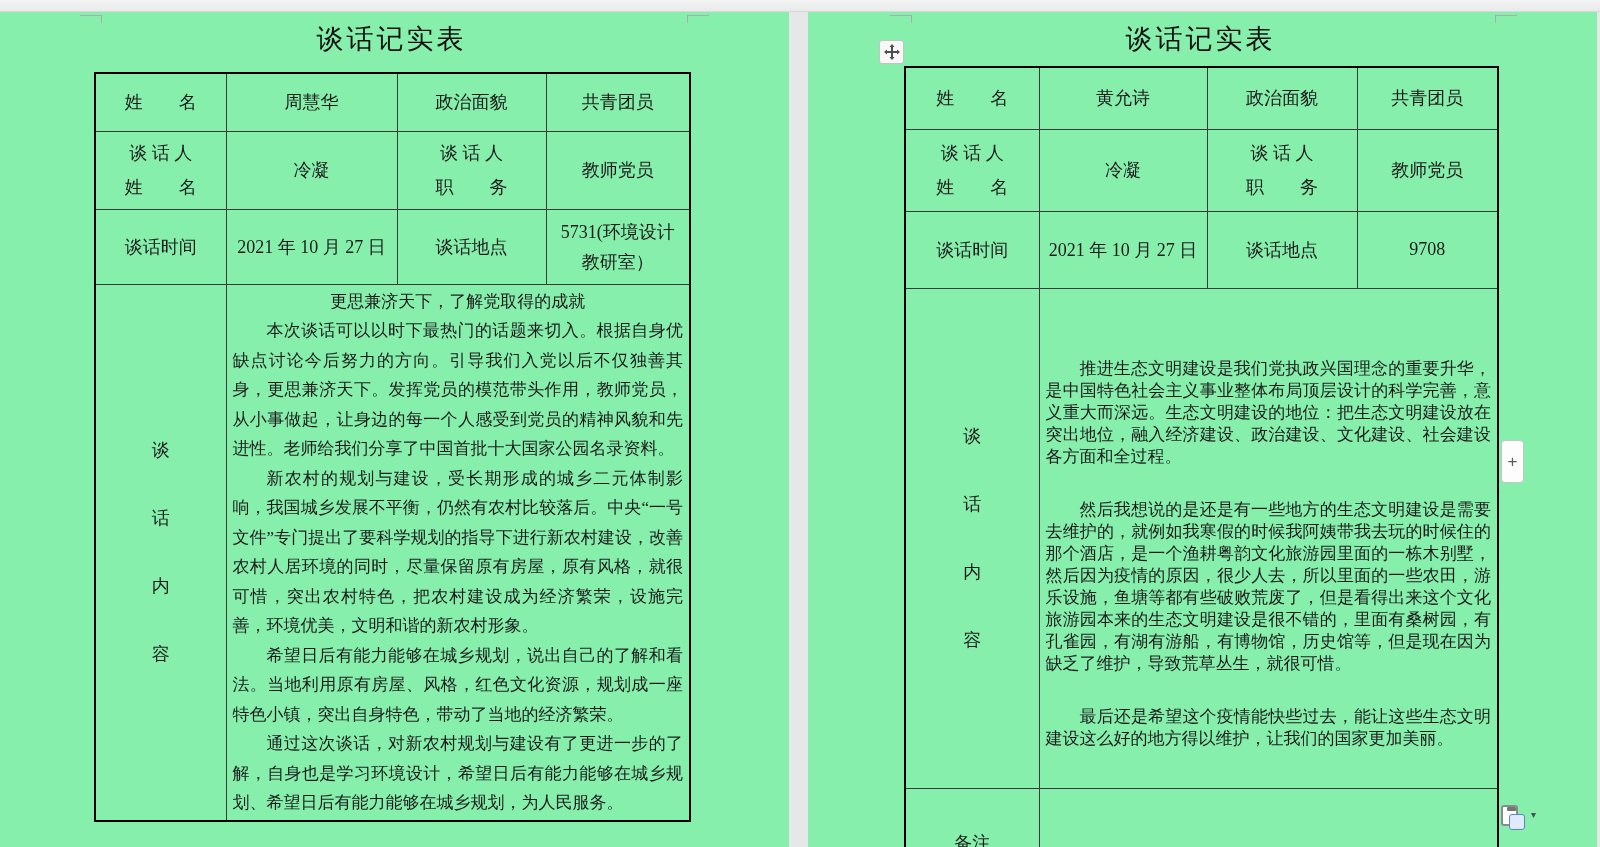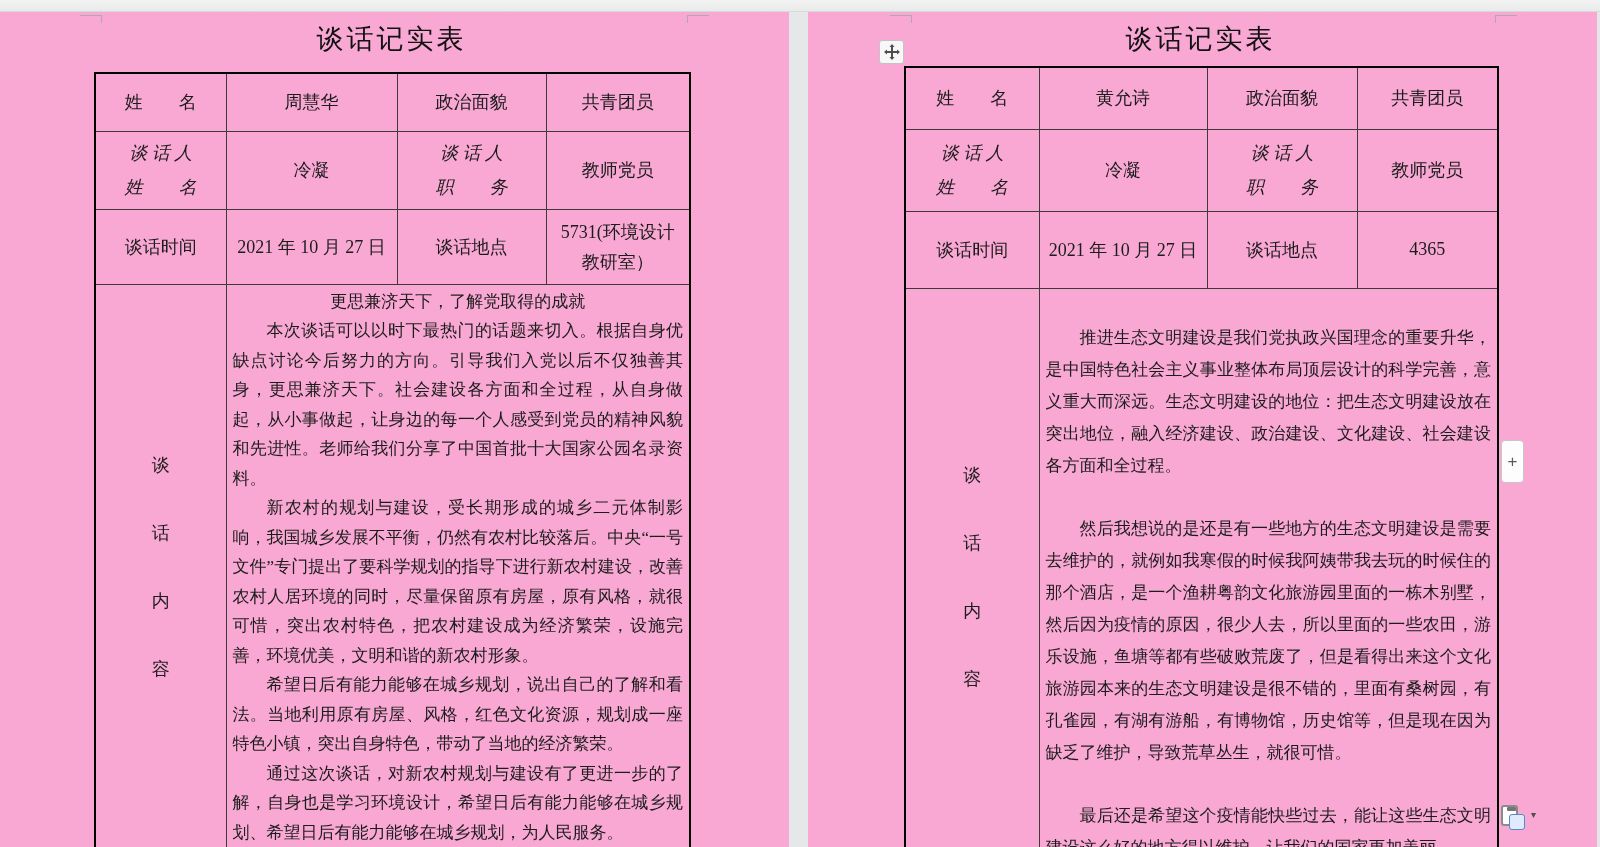--- a/index.html
+++ b/index.html
@@ -9,21 +9,21 @@
     font-family:"Liberation Serif","DejaVu Serif",serif;
     color:#1c1c1c;
     position:relative;
   }
   .top-bar {
     position:absolute; left:0; top:0; width:1600px; height:12px;
     background:linear-gradient(#f3f3f3,#e9eaea);
     border-bottom:1px solid #d7d8d9;
   }
   .page {
-    position:absolute; top:12px; height:835px; background:#f9a8d4; overflow:hidden;
+    position:absolute; top:12px; height:835px; background:#86efac; overflow:hidden;
   }
   .page-left  { left:0;    width:789px; }
   .page-right { left:808px; width:789px; }
 
   .margin-mark { position:absolute; top:3px; width:22px; height:8px; }
   .mark-tl { border-top:1px solid #ababab; border-right:1px solid #ababab; }
   .mark-tr { border-top:1px solid #ababab; border-left:1px solid #ababab; }
 
   .doc-title {
     position:absolute; top:9px; text-align:center;
@@ -33,35 +33,35 @@
   table.form {
     position:absolute; border-collapse:collapse; table-layout:fixed;
     border:2px solid #000;
   }
   table.form td {
     border:1px solid #3a3a3a;
     text-align:center; vertical-align:middle;
     font-size:18px; color:#1c1c1c;
     padding:2px 6px;
   }
-  .two-line div { line-height:34px;font-style:italic; }
+  .two-line div { line-height:34px; }
   .wrap-cell { line-height:30px; padding:2px 10px; }
 
   td.vlabel-cell { vertical-align:middle; }
   .vlabel {
     display:flex; flex-direction:column; align-items:center; justify-content:center;
     gap:44px; font-size:18px;
   }
   td.content-cell {
     vertical-align:top; text-align:justify;
     padding:3px 14px 0 20px;
   }
   .content-cell p { font-size:17px; text-align:justify; text-indent:2em; }
   .page-left  .content-cell p { line-height:29.5px; }
-  .page-right .content-cell p { line-height:32px;margin-top:31px; }
+  .page-right .content-cell p { line-height:22px;margin-top:31px; }
   .content-cell p.center { text-align:center; text-indent:0; }
 
   td.remark-cell { vertical-align:top; padding-top:28px; font-size:18px; }
 
   .move-handle {
     position:absolute; left:71px; top:28px; width:25px; height:24px;
     background:#f7f7f7; border:1px solid #c3c3c3; border-radius:3px;
     display:flex; align-items:center; justify-content:center; cursor:move;
   }
   .plus-button {
@@ -138,21 +138,21 @@
       <td colspan="2" class="vlabel-cell">
         <div class="vlabel">
           <span>谈</span>
           <span>话</span>
           <span>内</span>
           <span>容</span>
         </div>
       </td>
       <td colspan="3" class="content-cell">
         <p class="center">更思兼济天下，了解党取得的成就</p>
-        <p>本次谈话可以以时下最热门的话题来切入。根据自身优缺点讨论今后努力的方向。引导我们入党以后不仅独善其身，更思兼济天下。社会建设各方面和全过程，从自身做起，从小事做起，让身边的每一个人感受到党员的精神风貌和先进性。老师给我们分享了中国首批十大国家公园名录资料。</p>
+        <p>本次谈话可以以时下最热门的话题来切入。根据自身优缺点讨论今后努力的方向。引导我们入党以后不仅独善其身，更思兼济天下。发挥党员的模范带头作用，教师党员，从小事做起，让身边的每一个人感受到党员的精神风貌和先进性。老师给我们分享了中国首批十大国家公园名录资料。</p>
         <p>新农村的规划与建设，受长期形成的城乡二元体制影响，我国城乡发展不平衡，仍然有农村比较落后。中央“一号文件”专门提出了要科学规划的指导下进行新农村建设，改善农村人居环境的同时，尽量保留原有房屋，原有风格，就很可惜，突出农村特色，把农村建设成为经济繁荣，设施完善，环境优美，文明和谐的新农村形象。</p>
         <p>希望日后有能力能够在城乡规划，说出自己的了解和看法。当地利用原有房屋、风格，红色文化资源，规划成一座特色小镇，突出自身特色，带动了当地的经济繁荣。</p>
         <p>通过这次谈话，对新农村规划与建设有了更进一步的了解，自身也是学习环境设计，希望日后有能力能够在城乡规划、希望日后有能力能够在城乡规划，为人民服务。</p>
       </td>
     </tr>
 
   </tbody>
     </table>
 </div>
 
@@ -191,21 +191,21 @@
       <td class="two-line">
         <div>谈 话 人</div>
         <div>职　　务</div>
       </td>
       <td>教师党员</td>
     </tr>
     <tr style="height:77px">
       <td colspan="2">谈话时间</td>
       <td>2021 年 10 月 27 日</td>
       <td>谈话地点</td>
-      <td>4365</td>
+      <td>9708</td>
     </tr>
     <tr style="height:500px">
       <td colspan="2" class="vlabel-cell">
         <div class="vlabel">
           <span>谈</span>
           <span>话</span>
           <span>内</span>
           <span>容</span>
         </div>
       </td>

